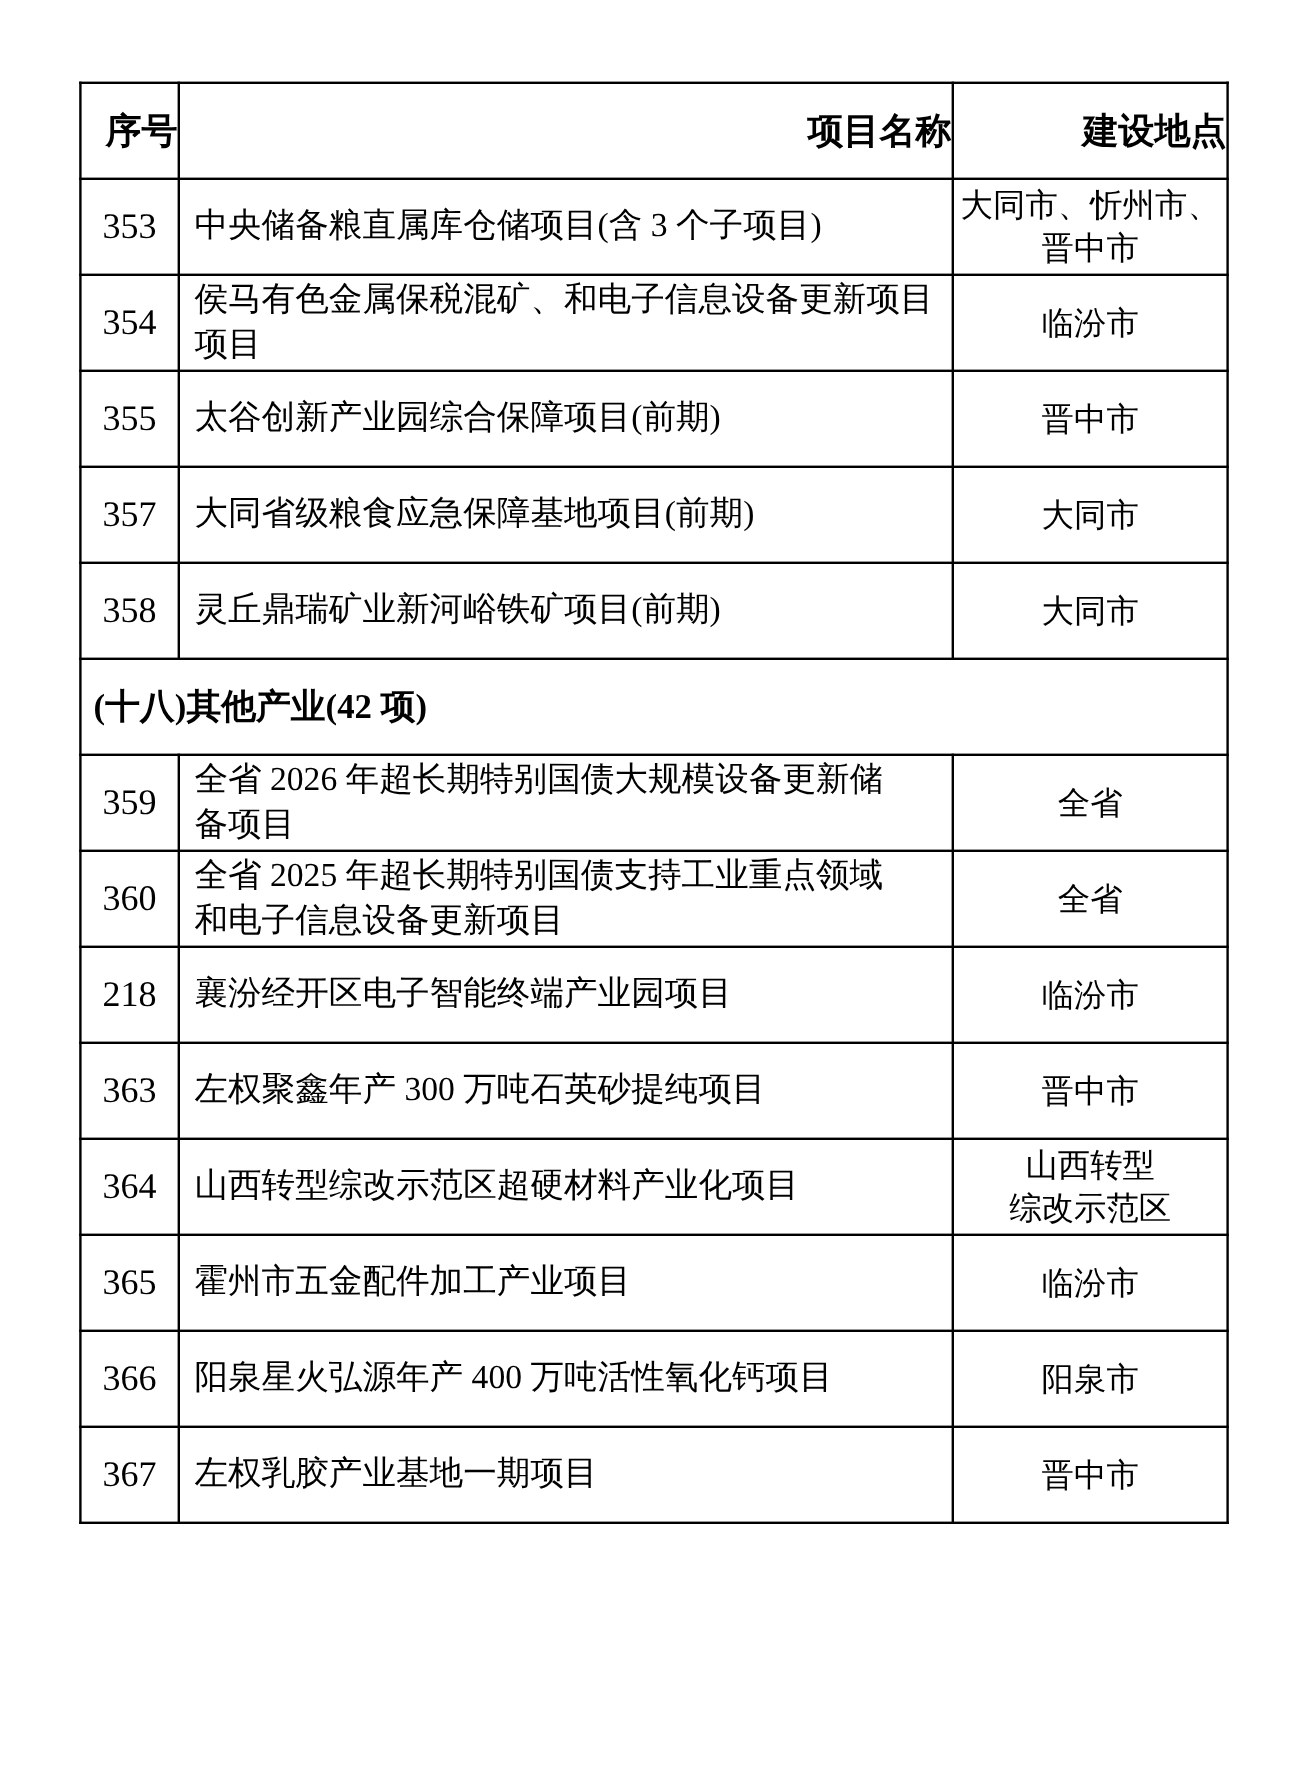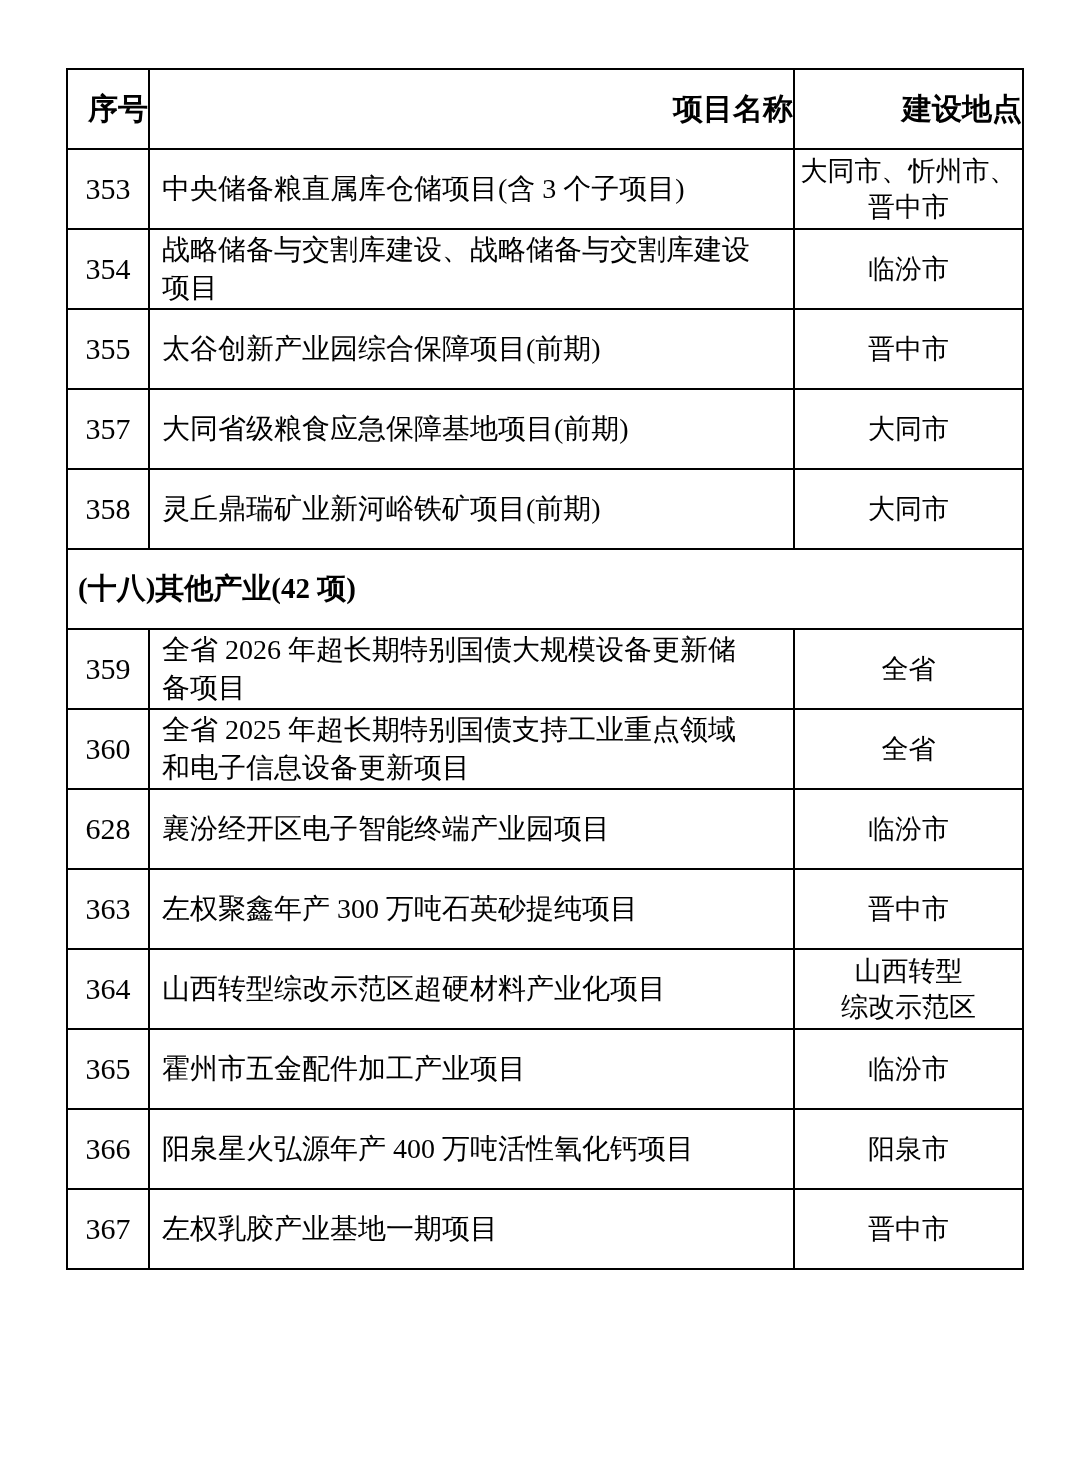--- a/index.html
+++ b/index.html
@@ -86,21 +86,21 @@
       </thead>
       <tbody id="table-body">
           <tr class="grid-row">
             <td class="no">353</td>
             <td class="name">中央储备粮直属库仓储项目(含 3 个子项目)</td>
             <td class="loc">大同市、忻州市、
 晋中市</td>
           </tr>
           <tr class="grid-row">
             <td class="no">354</td>
-            <td class="name">战略储备与交割库建设、战略储备与交割库建设
+            <td class="name">侯马有色金属保税混矿、和电子信息设备更新项目
 项目</td>
             <td class="loc">临汾市</td>
           </tr>
           <tr class="grid-row">
             <td class="no">355</td>
             <td class="name">太谷创新产业园综合保障项目(前期)</td>
             <td class="loc">晋中市</td>
           </tr>
           <tr class="grid-row">
             <td class="no">357</td>
@@ -121,21 +121,21 @@
 备项目</td>
             <td class="loc">全省</td>
           </tr>
           <tr class="grid-row">
             <td class="no">360</td>
             <td class="name">全省 2025 年超长期特别国债支持工业重点领域
 和电子信息设备更新项目</td>
             <td class="loc">全省</td>
           </tr>
           <tr class="grid-row">
-            <td class="no">628</td>
+            <td class="no">218</td>
             <td class="name">襄汾经开区电子智能终端产业园项目</td>
             <td class="loc">临汾市</td>
           </tr>
           <tr class="grid-row">
             <td class="no">363</td>
             <td class="name">左权聚鑫年产 300 万吨石英砂提纯项目</td>
             <td class="loc">晋中市</td>
           </tr>
           <tr class="grid-row">
             <td class="no">364</td>

